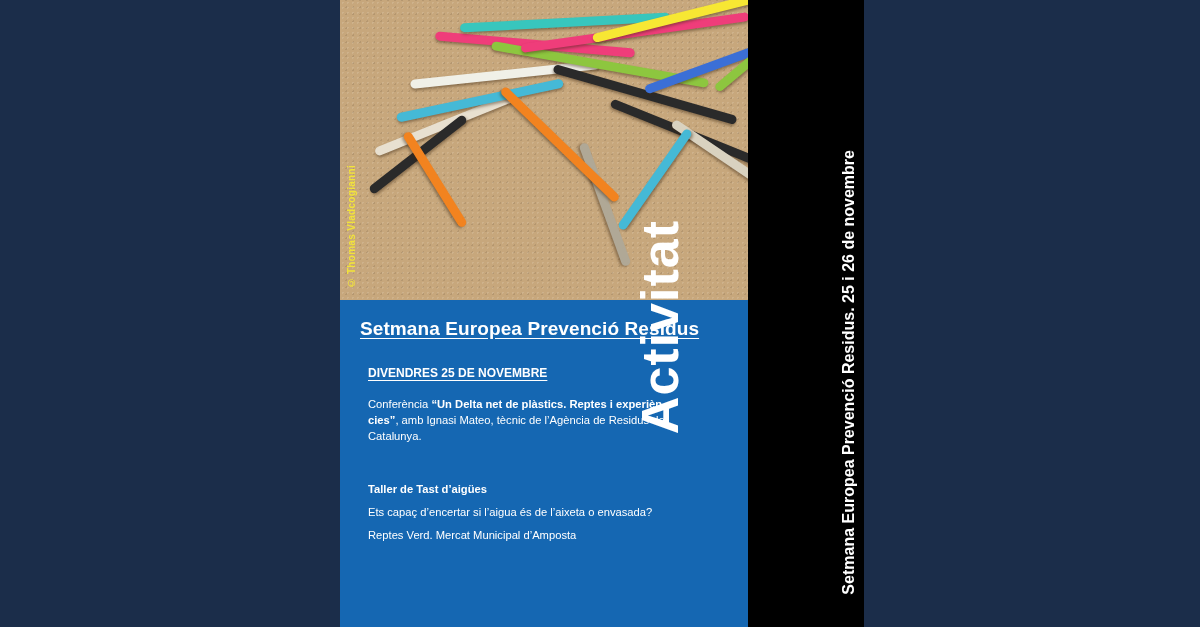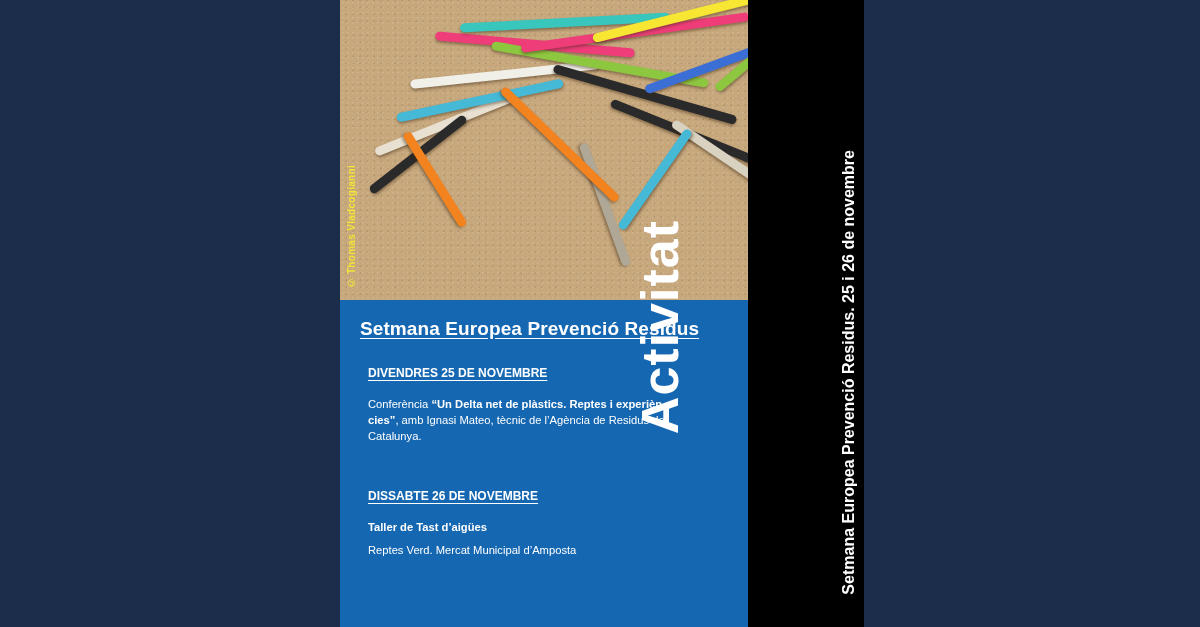--- a/index.html
+++ b/index.html
@@ -195,22 +195,22 @@
     </div>
 
     <div class="content">
       <div class="main-title">Setmana Europea Prevenció Residus</div>
       <div id="days">
           <div class="day-heading">DIVENDRES 25 DE NOVEMBRE</div>
           <div class="block">
             <p><span>Conferència </span><span class="bold">“Un Delta net de plàstics. Reptes i experièn-cies”</span><span>, amb Ignasi Mateo, tècnic de l’Agència de Residus de Catalunya.</span></p>
           </div>
           <div class="spacer-lg"></div>
-          <div class="day-heading">DISSABTE 26 DE NOVEMBRE</div>
           <div class="block">
             <p><span class="bold">Taller de Tast d’aigües</span></p>
+            <p><span>Ets capaç d’encertar si l’aigua és de l’aixeta o envasada?</span></p>
             <p><span>Reptes Verd. Mercat Municipal d’Amposta</span></p>
           </div>
         </div>
     </div>
 
   </div>
 </div>
 
 </body></html>

